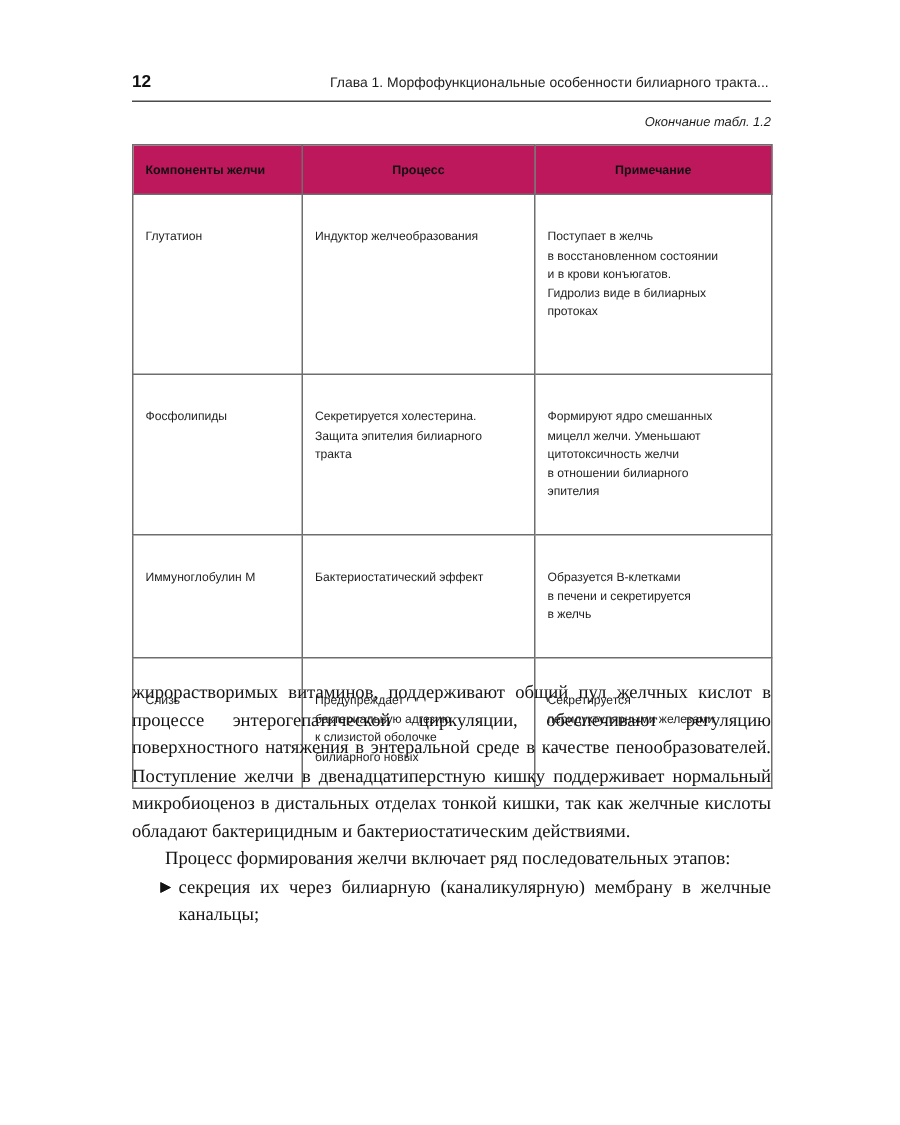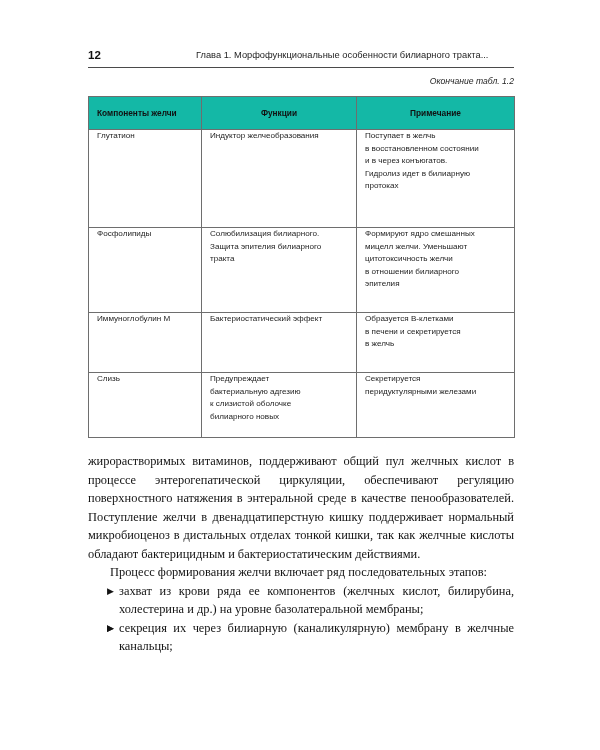--- a/index.html
+++ b/index.html
@@ -43,21 +43,21 @@
     flex: 0 0 28px;
     line-height: 14px;
   }
   .runhead-title {
     font-family: "Liberation Sans", sans-serif;
     font-size: 9.3px;
     color: #1d1d1d;
     line-height: 14px;
     letter-spacing: 0.0px;
     white-space: nowrap;
-    margin-left: 80px;
+    margin-left: 104px;
   }
   .runhead-rule {
     position: absolute;
     left: 88px;
     top: 67px;
     width: 426px;
     height: 1px;
     background: #4a4a4a;
   }
 
@@ -90,25 +90,25 @@
     color: #1d1d1d;
   }
   table.bile col.c1 { width: 113px; }
   table.bile col.c2 { width: 155px; }
   table.bile col.c3 { width: 158px; }
 
   table.bile th,
   table.bile td {
     border: 1px solid #6e6e6e;
     vertical-align: top;
-    padding: 0 7px 7px 8px;
+    padding: 22px 7px 7px 8px;
     line-height: 12.6px;
   }
   table.bile thead th {
-    background: #14b8a6;
+    background: #be185d;
     font-weight: bold;
     text-align: center;
     vertical-align: middle;
     padding: 6px 4px 6px 4px;
     height: 20px;
     color: #111;
     font-size: 8.3px;
   }
   table.bile thead th.th-left {
     text-align: left;
@@ -183,42 +183,42 @@
   <div class="tbl-wrap">
     <table class="bile">
       <colgroup>
         <col class="c1">
           <col class="c2">
           <col class="c3">
       </colgroup>
       <thead>
         <tr>
           <th class="th-left">Компоненты желчи</th>
-          <th>Функции</th>
+          <th>Процесс</th>
           <th>Примечание</th>
         </tr>
       </thead>
       <tbody>
         <tr class="r1">
           <td class="cell-name">Глутатион</td>
           <td>
             <span class="ln">Индуктор желчеобразования</span>
           </td>
           <td>
             <span class="ln">Поступает в желчь</span>
             <span class="ln">в восстановленном состоянии</span>
-            <span class="ln">и в через конъюгатов.</span>
-            <span class="ln">Гидролиз идет в билиарную</span>
+            <span class="ln">и в крови конъюгатов.</span>
+            <span class="ln">Гидролиз виде в билиарных</span>
             <span class="ln">протоках</span>
           </td>
         </tr>
         <tr class="r2">
           <td class="cell-name">Фосфолипиды</td>
           <td>
-            <span class="ln">Солюбилизация билиарного.</span>
+            <span class="ln">Секретируется холестерина.</span>
             <span class="ln">Защита эпителия билиарного</span>
             <span class="ln">тракта</span>
           </td>
           <td>
             <span class="ln">Формируют ядро смешанных</span>
             <span class="ln">мицелл желчи. Уменьшают</span>
             <span class="ln">цитотоксичность желчи</span>
             <span class="ln">в отношении билиарного</span>
             <span class="ln">эпителия</span>
           </td>
@@ -250,21 +250,20 @@
       </tbody>
     </table>
   </div>
 
   <div class="body-block">
     <p class="para">жирорастворимых витаминов, поддерживают общий пул желчных кислот в процессе энтерогепатической циркуляции, обеспечивают регуляцию поверхностного натяжения в энтеральной среде в качестве пенообразователей. Поступление желчи в двенадцатиперстную кишку поддерживает нормальный микробиоценоз в дистальных отделах тонкой кишки, так как желчные кислоты обладают бактерицидным и бактериостатическим действиями.</p>
     <p class="para indent">Процесс формирования желчи включает ряд последовательных этапов:</p>
     <ul class="steps">
       <li>
         <span class="bullet">▶</span>
-        <span>захват из крови ряда ее компонентов (желчных кислот, билирубина, холестерина и др.) на уровне базолатеральной мембраны;</span>
       </li>
       <li>
         <span class="bullet">▶</span>
       </li>
       <li>
         <span class="bullet">▶</span>
         <span>секреция их через билиарную (каналикулярную) мембрану в желчные канальцы;</span>
       </li>
     </ul>
   </div>

